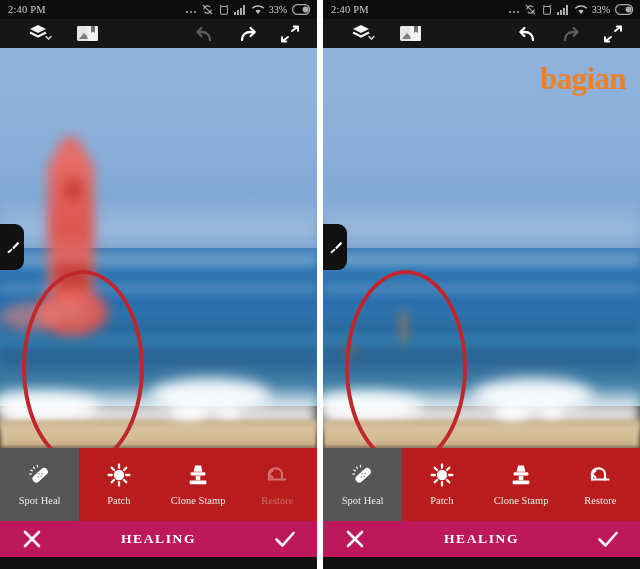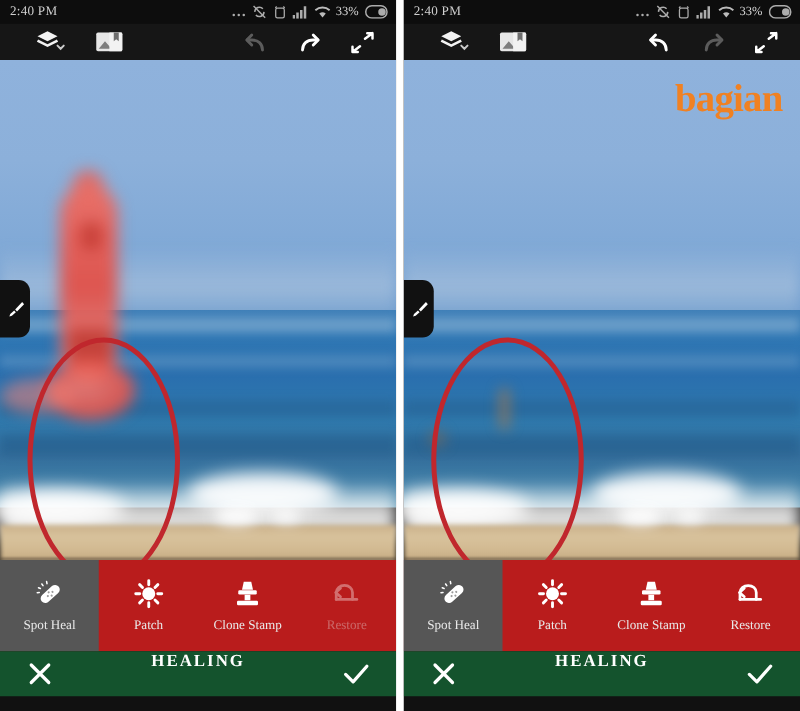--- a/index.html
+++ b/index.html
@@ -76,21 +76,21 @@
 
   
   .tools{position:absolute;left:0;top:448px;width:100%;height:73px;background:#b91c1c;display:flex;}
   .tool{flex:1;display:flex;flex-direction:column;align-items:center;justify-content:center;gap:7px;height:100%;}
   .tool.sel{background:#565656;}
   .tool .ic{height:26px;display:flex;align-items:center;justify-content:center;}
   .tool .lbl{font-size:10.5px;color:#e9e9e9;line-height:12px;}
   .tool.off .ic,.tool.off .lbl{opacity:.36;}
 
   
-  .bottombar{position:absolute;left:0;top:521px;width:100%;height:36px;background:#14532d;display:flex;}
+  .bottombar{position:absolute;left:0;top:521px;width:100%;height:36px;background:#be185d;display:flex;align-items:center;}
   .bb-x{width:64px;display:flex;align-items:center;justify-content:center;}
   .bb-title{flex:1;text-align:center;font-size:13.5px;font-weight:bold;color:#ffffff;letter-spacing:1.6px;}
   .bb-ok{width:64px;display:flex;align-items:center;justify-content:center;}
 </style>
 </head>
 <body>
 
 <div class="stage">
 
   <div class="panel left">

